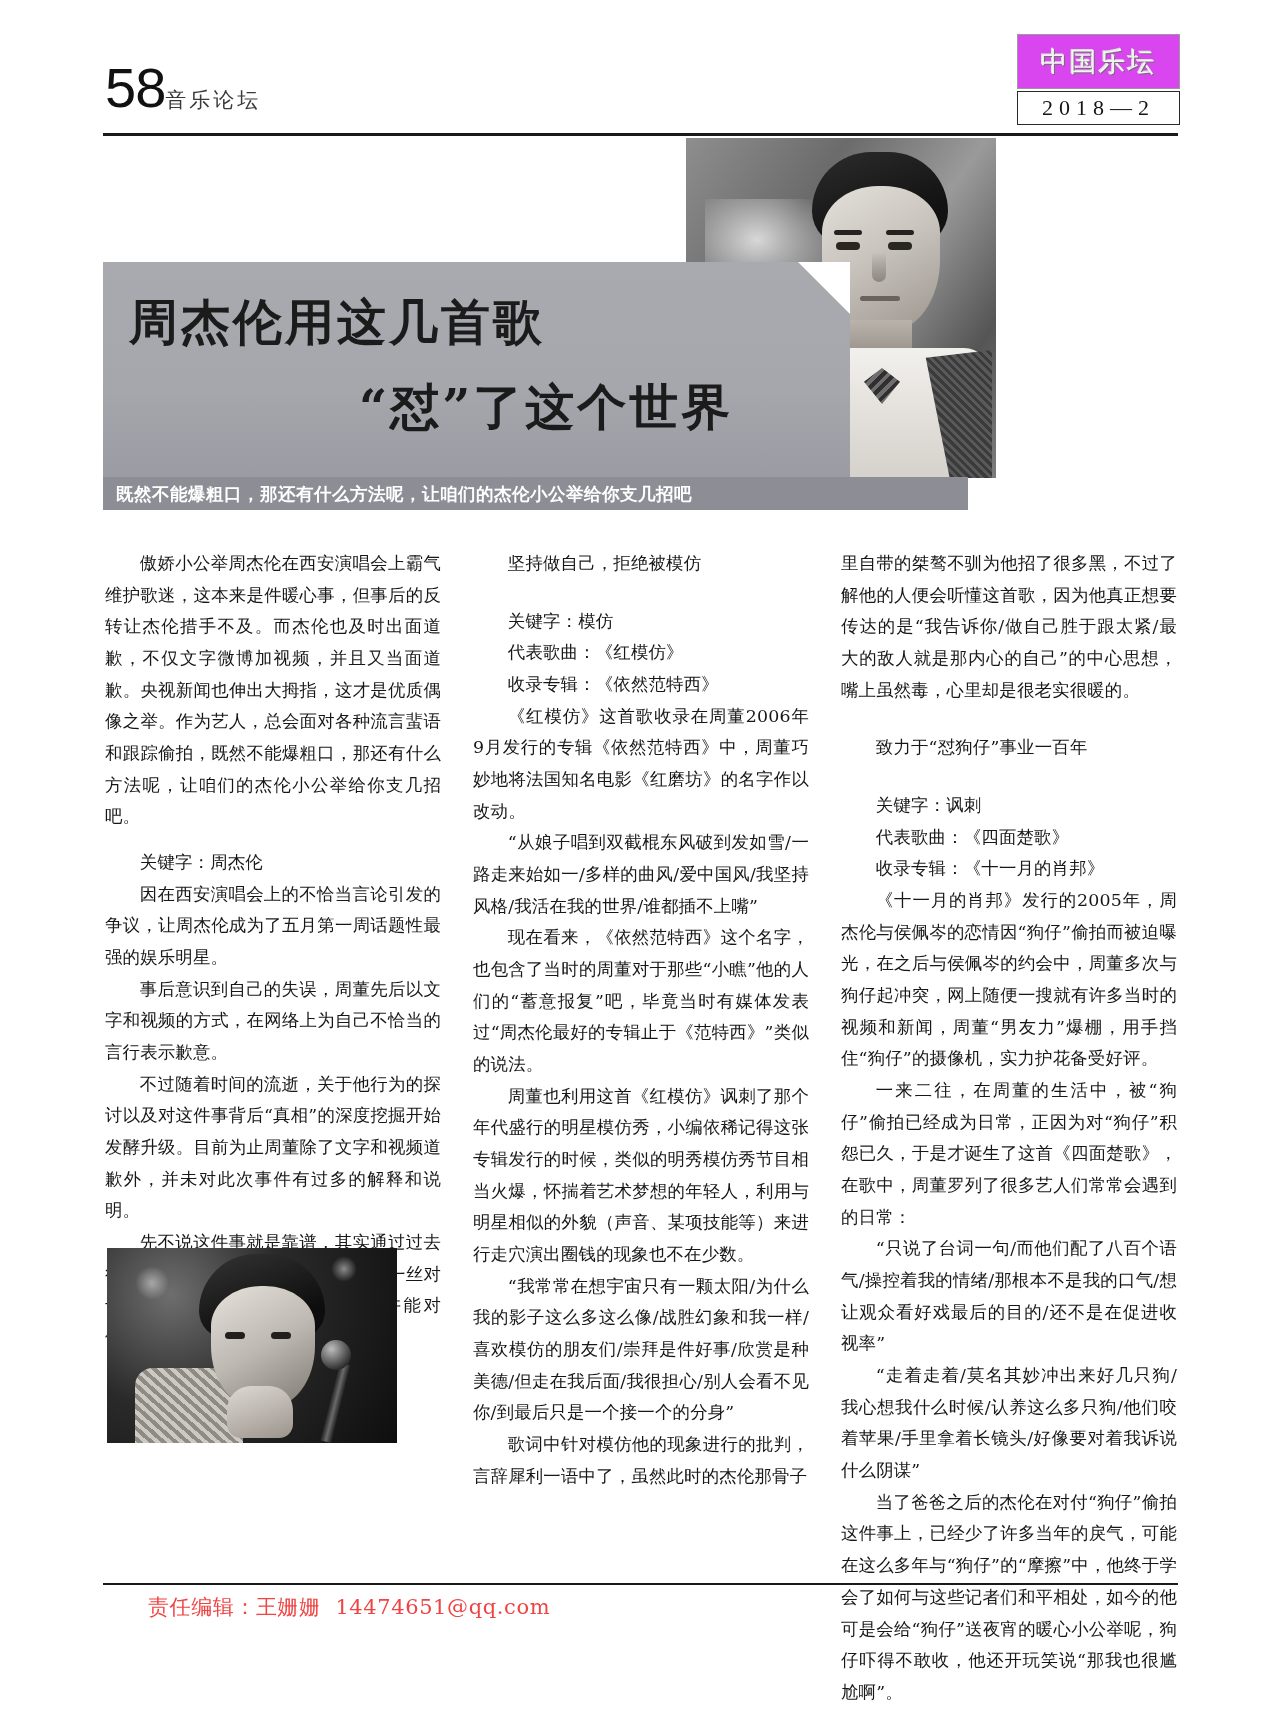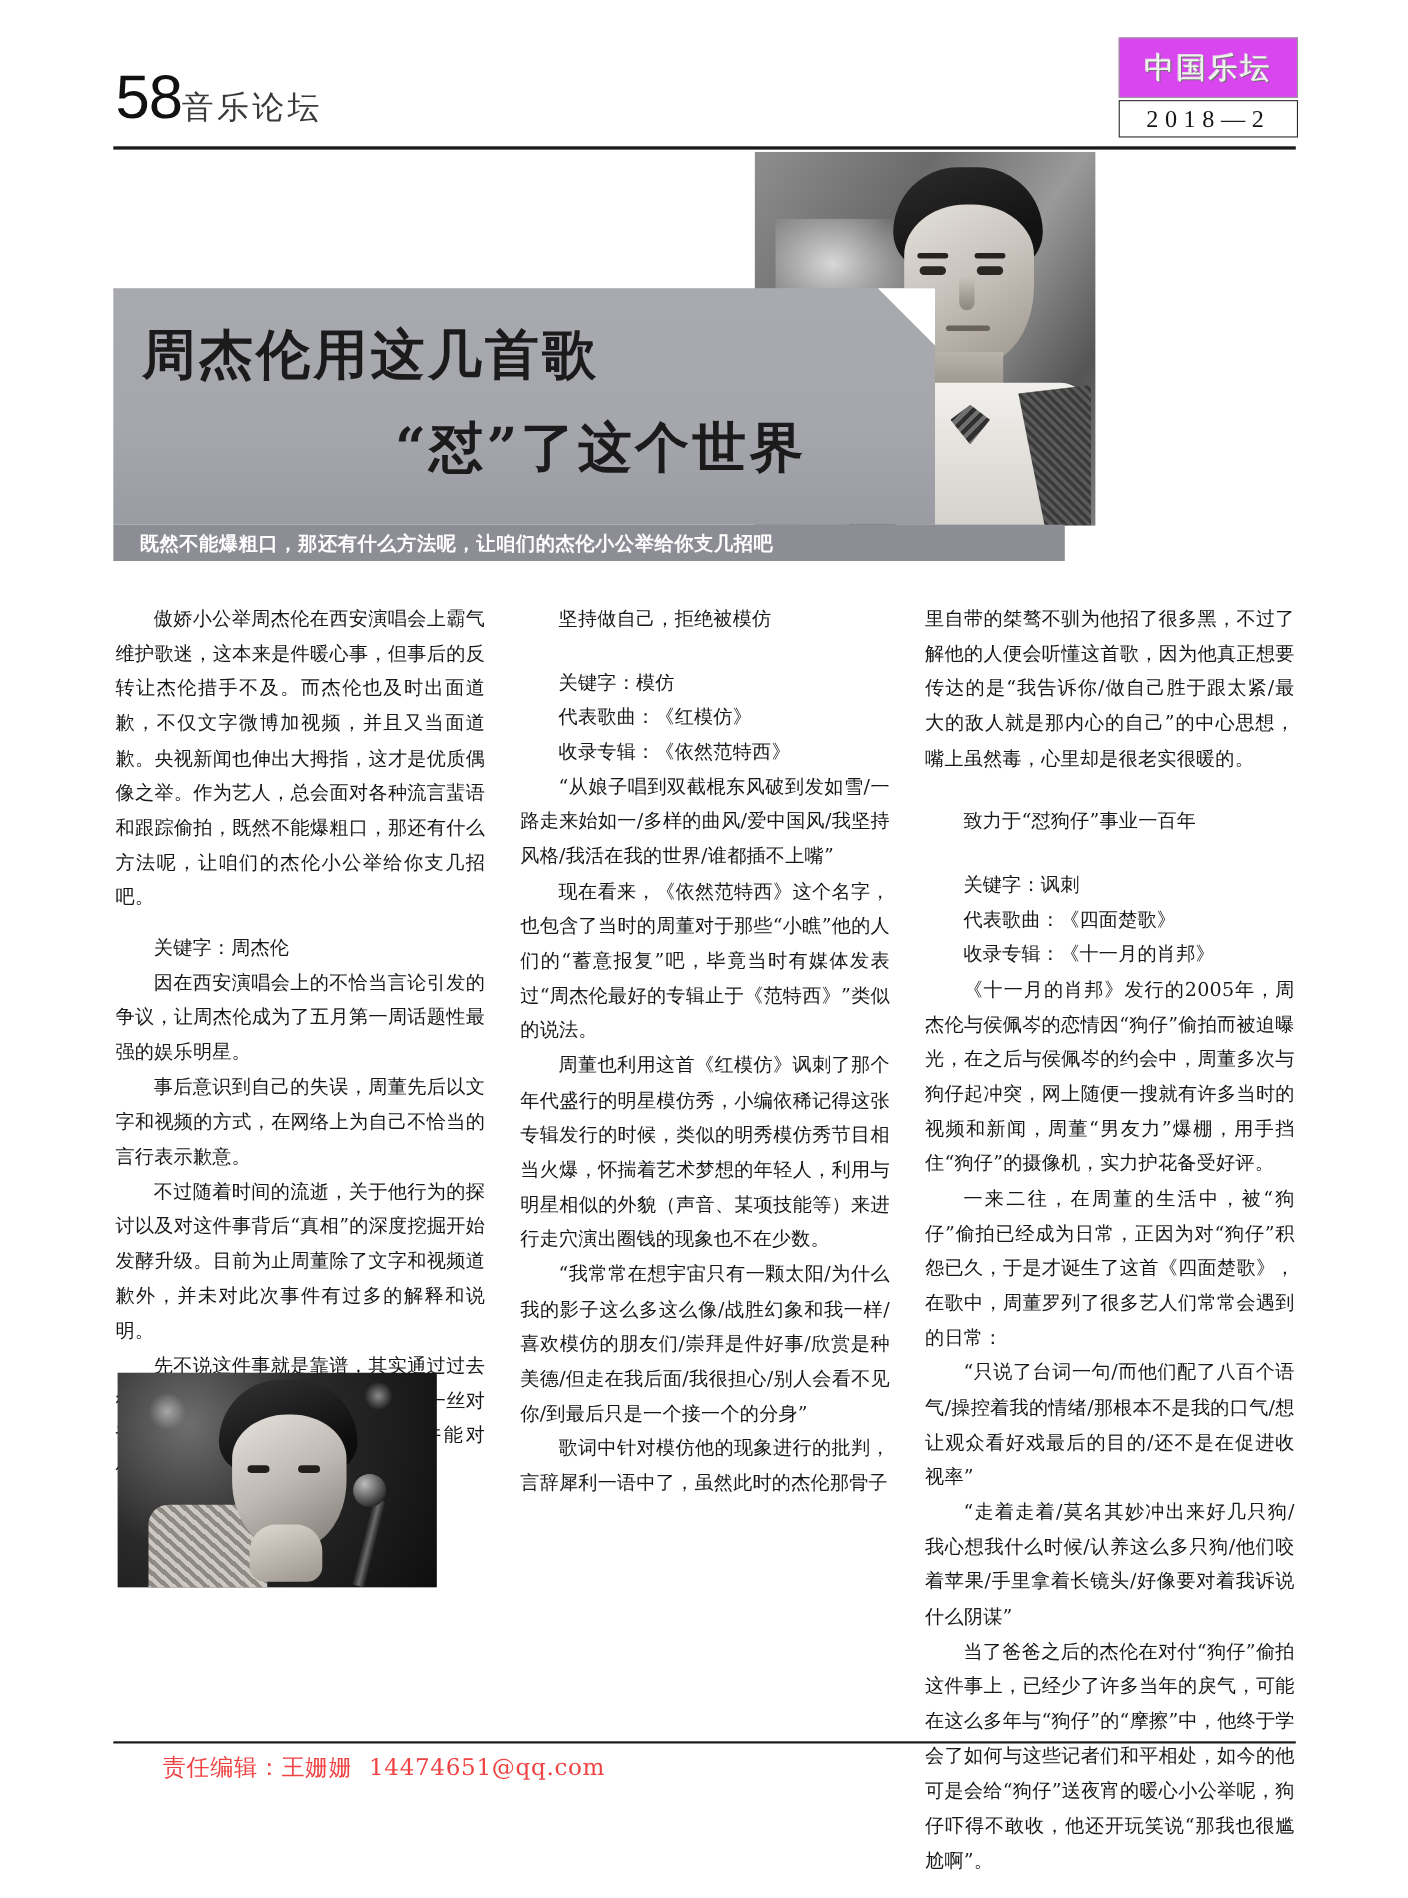--- a/index.html
+++ b/index.html
@@ -27,21 +27,21 @@
   .folio-number {
     font-family: "Liberation Sans", sans-serif;
     font-size: 56px;
     font-weight: 400;
     color: #111111;
     letter-spacing: -1px;
     line-height: 1;
   }
   .folio-section {
     font-family: Liberation Mono, monospace;
-    font-size: 29px;
+    font-size: 21px;
     color: #3a3a3a;
     letter-spacing: 3px;
     line-height: 1;
   }
   .header-rule {
     position: absolute;
     left: 103px;
     top: 133px;
     width: 1075px;
     height: 3px;
@@ -132,21 +132,21 @@
     background: #8d8e95;
     display: flex;
     align-items: center;
   }
   .subtitle-text {
     font-family: "Liberation Sans", "DejaVu Sans", sans-serif;
     font-weight: bold;
     font-size: 17.5px;
     color: #ffffff;
     letter-spacing: 0.5px;
-    padding-left: 24px;
+    padding-left: 13px;
     white-space: nowrap;
   }
 
   
   .cover-photo {
     position: absolute;
     left: 686px;
     top: 138px;
     width: 310px;
     height: 340px;
@@ -396,20 +396,21 @@
       <p>先不说这件事就是靠谱，其实通过过去很多首周董的代表作中我们可以找出一丝对于这次事件的解释，这些歌曲或许能对他“到底是个怎样的人”来做一个定义。</p>
       <div class="photo-spacer"></div>
     </div>
 
     <div class="col">
       <p class="heading">坚持做自己，拒绝被模仿</p>
       <div class="gap-md"></div>
       <p>关键字：模仿</p>
       <p>代表歌曲：《红模仿》</p>
       <p>收录专辑：《依然范特西》</p>
+      <p>《红模仿》这首歌收录在周董2006年9月发行的专辑《依然范特西》中，周董巧妙地将法国知名电影《红磨坊》的名字作以改动。</p>
       <p>“从娘子唱到双截棍东风破到发如雪/一路走来始如一/多样的曲风/爱中国风/我坚持风格/我活在我的世界/谁都插不上嘴”</p>
       <p>现在看来，《依然范特西》这个名字，也包含了当时的周董对于那些“小瞧”他的人们的“蓄意报复”吧，毕竟当时有媒体发表过“周杰伦最好的专辑止于《范特西》”类似的说法。</p>
       <p>周董也利用这首《红模仿》讽刺了那个年代盛行的明星模仿秀，小编依稀记得这张专辑发行的时候，类似的明秀模仿秀节目相当火爆，怀揣着艺术梦想的年轻人，利用与明星相似的外貌（声音、某项技能等）来进行走穴演出圈钱的现象也不在少数。</p>
       <p>“我常常在想宇宙只有一颗太阳/为什么我的影子这么多这么像/战胜幻象和我一样/喜欢模仿的朋友们/崇拜是件好事/欣赏是种美德/但走在我后面/我很担心/别人会看不见你/到最后只是一个接一个的分身”</p>
       <p>歌词中针对模仿他的现象进行的批判，言辞犀利一语中了，虽然此时的杰伦那骨子</p>
     </div>
 
     <div class="col">
       <p class="no-indent">里自带的桀骜不驯为他招了很多黑，不过了解他的人便会听懂这首歌，因为他真正想要传达的是“我告诉你/做自己胜于跟太紧/最大的敌人就是那内心的自己”的中心思想，嘴上虽然毒，心里却是很老实很暖的。</p>
       <div class="gap-md"></div>

